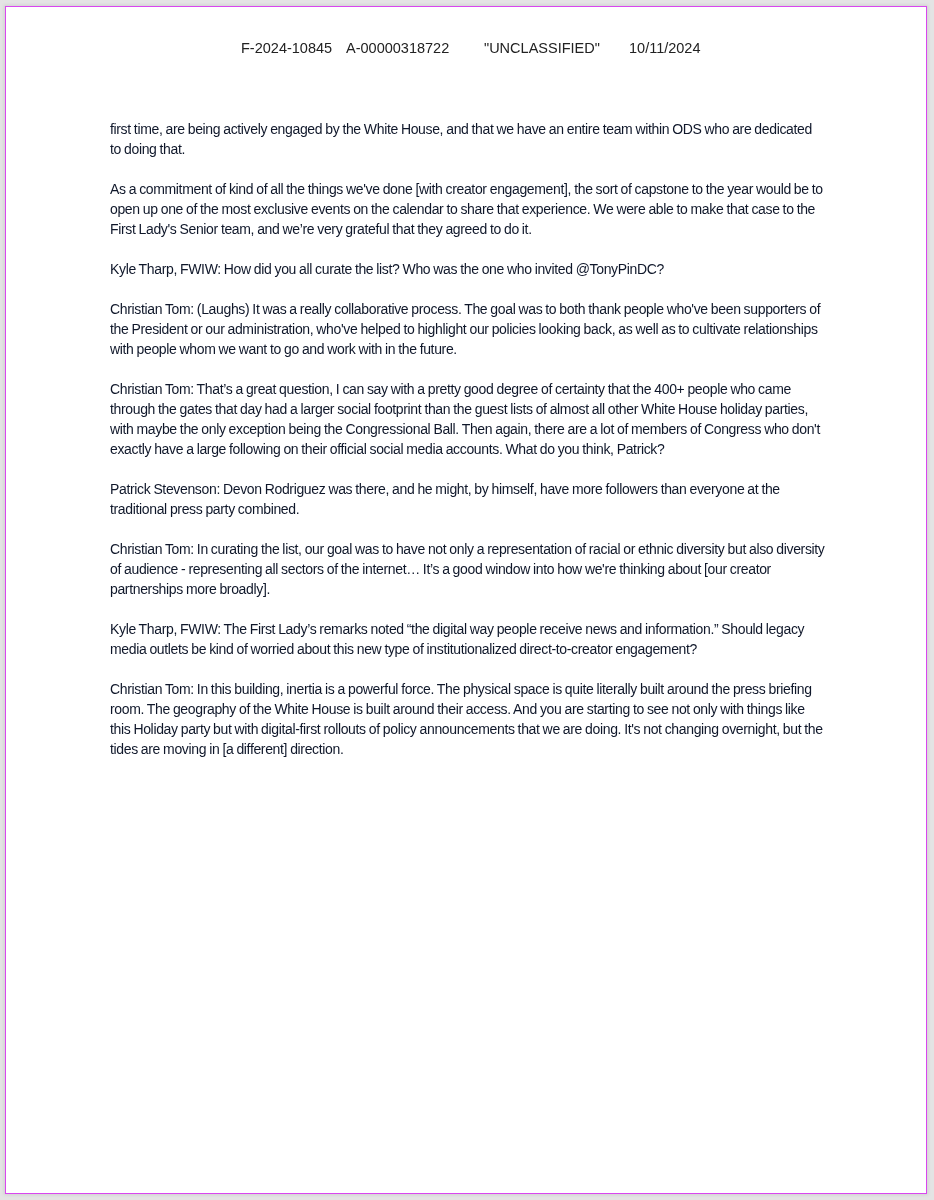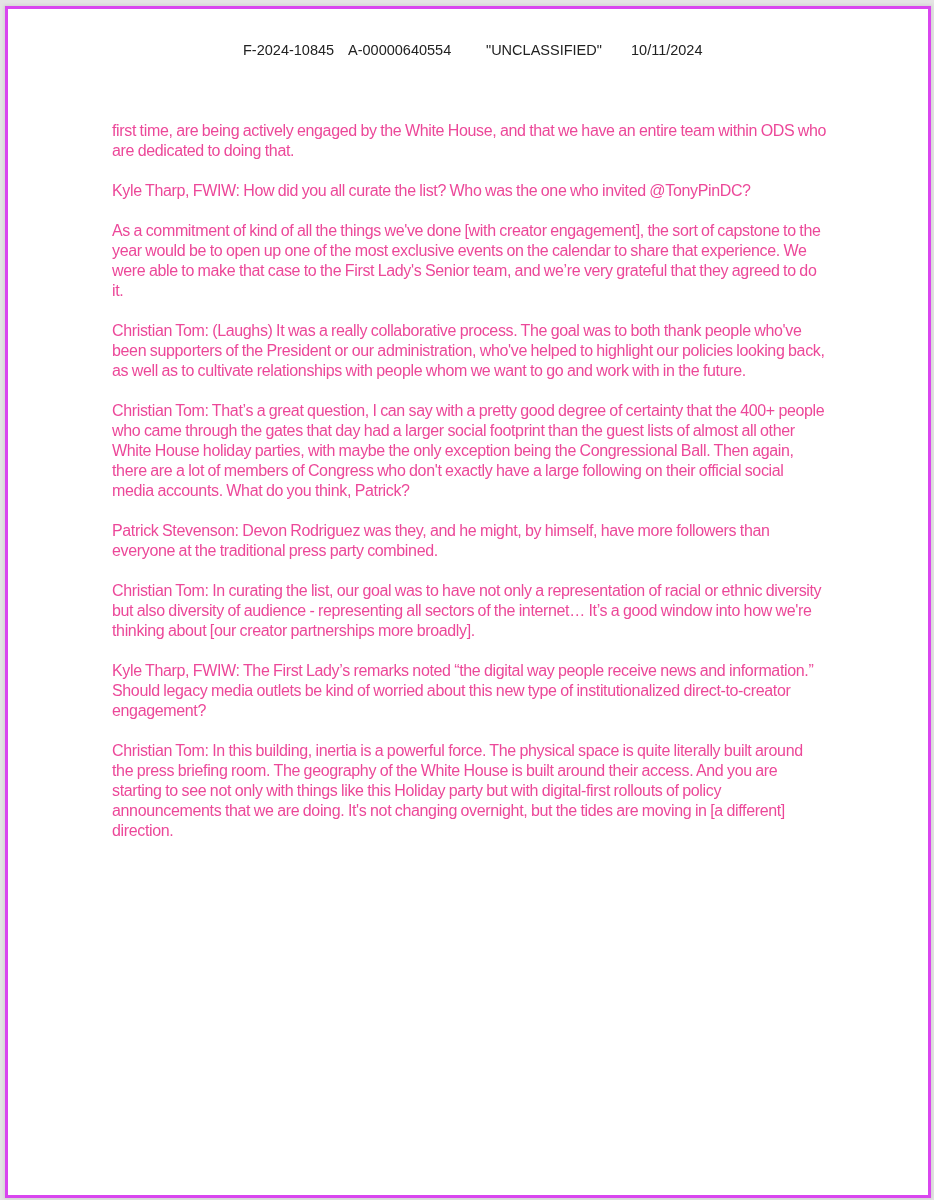--- a/index.html
+++ b/index.html
@@ -11,21 +11,21 @@
       overflow: hidden;
     }
     .page {
       position: absolute;
       left: 5px;
       top: 6px;
       width: 920px;
       height: 1186px;
       background: #ffffff;
       box-shadow: 0 0 3px 1px #d0d0d0;
-      border: 3px solid #d946ef;
+      border: 1px solid #d946ef;
     }
     .header {
       position: absolute;
       top: 33px;
       left: 0;
       width: 920px;
       height: 20px;
       font-family: "Liberation Sans", sans-serif;
       font-size: 14.5px;
       color: #222;
@@ -38,45 +38,45 @@
     .h-file { left: 235px; }
     .h-acc  { left: 340px; }
     .h-cls  { left: 478px; }
     .h-date { left: 623px; }
     .body-text {
       position: absolute;
       left: 104px;
       top: 112px;
       width: 715px;
       font-family: "Liberation Sans Narrow", "Liberation Sans", sans-serif;
-      font-size: 16px;
+      font-size: 14px;
       line-height: 20px;
-      color: #ec4899;
+      color: #0f172a;
       letter-spacing: -0.35px;
       word-spacing: -0.5px;
     }
     .body-text p {
       margin: 0 0 20px 0;
     }
   </style>
 </head>
 <body>
 
 <div class="page">
   <div class="header">
     <span class="h-file">F-2024-10845</span>
-    <span class="h-acc">A-00000640554</span>
+    <span class="h-acc">A-00000318722</span>
     <span class="h-cls">"UNCLASSIFIED"</span>
     <span class="h-date">10/11/2024</span>
   </div>
 
   <div class="body-text">
     <p>first time, are being actively engaged by the White House, and that we have an entire team within ODS who are dedicated to doing that.</p>
+    <p>As a commitment of kind of all the things we've done [with creator engagement], the sort of capstone to the year would be to open up one of the most exclusive events on the calendar to share that experience. We were able to make that case to the First Lady's Senior team, and we’re very grateful that they agreed to do it.</p>
     <p>Kyle Tharp, FWIW: How did you all curate the list? Who was the one who invited @TonyPinDC?</p>
-    <p>As a commitment of kind of all the things we've done [with creator engagement], the sort of capstone to the year would be to open up one of the most exclusive events on the calendar to share that experience. We were able to make that case to the First Lady's Senior team, and we’re very grateful that they agreed to do it.</p>
     <p>Christian Tom: (Laughs) It was a really collaborative process. The goal was to both thank people who've been supporters of the President or our administration, who've helped to highlight our policies looking back, as well as to cultivate relationships with people whom we want to go and work with in the future.</p>
     <p>Christian Tom: That’s a great question, I can say with a pretty good degree of certainty that the 400+ people who came through the gates that day had a larger social footprint than the guest lists of almost all other White House holiday parties, with maybe the only exception being the Congressional Ball. Then again, there are a lot of members of Congress who don't exactly have a large following on their official social media accounts. What do you think, Patrick?</p>
-    <p>Patrick Stevenson: Devon Rodriguez was they, and he might, by himself, have more followers than everyone at the traditional press party combined.</p>
+    <p>Patrick Stevenson: Devon Rodriguez was there, and he might, by himself, have more followers than everyone at the traditional press party combined.</p>
     <p>Christian Tom: In curating the list, our goal was to have not only a representation of racial or ethnic diversity but also diversity of audience - representing all sectors of the internet… It’s a good window into how we're thinking about [our creator partnerships more broadly].</p>
     <p>Kyle Tharp, FWIW: The First Lady’s remarks noted “the digital way people receive news and information.” Should legacy media outlets be kind of worried about this new type of institutionalized direct-to-creator engagement?</p>
     <p>Christian Tom: In this building, inertia is a powerful force. The physical space is quite literally built around the press briefing room. The geography of the White House is built around their access. And you are starting to see not only with things like this Holiday party but with digital-first rollouts of policy announcements that we are doing. It's not changing overnight, but the tides are moving in [a different] direction.</p>
   </div>
 </div>
 
 </body></html>

